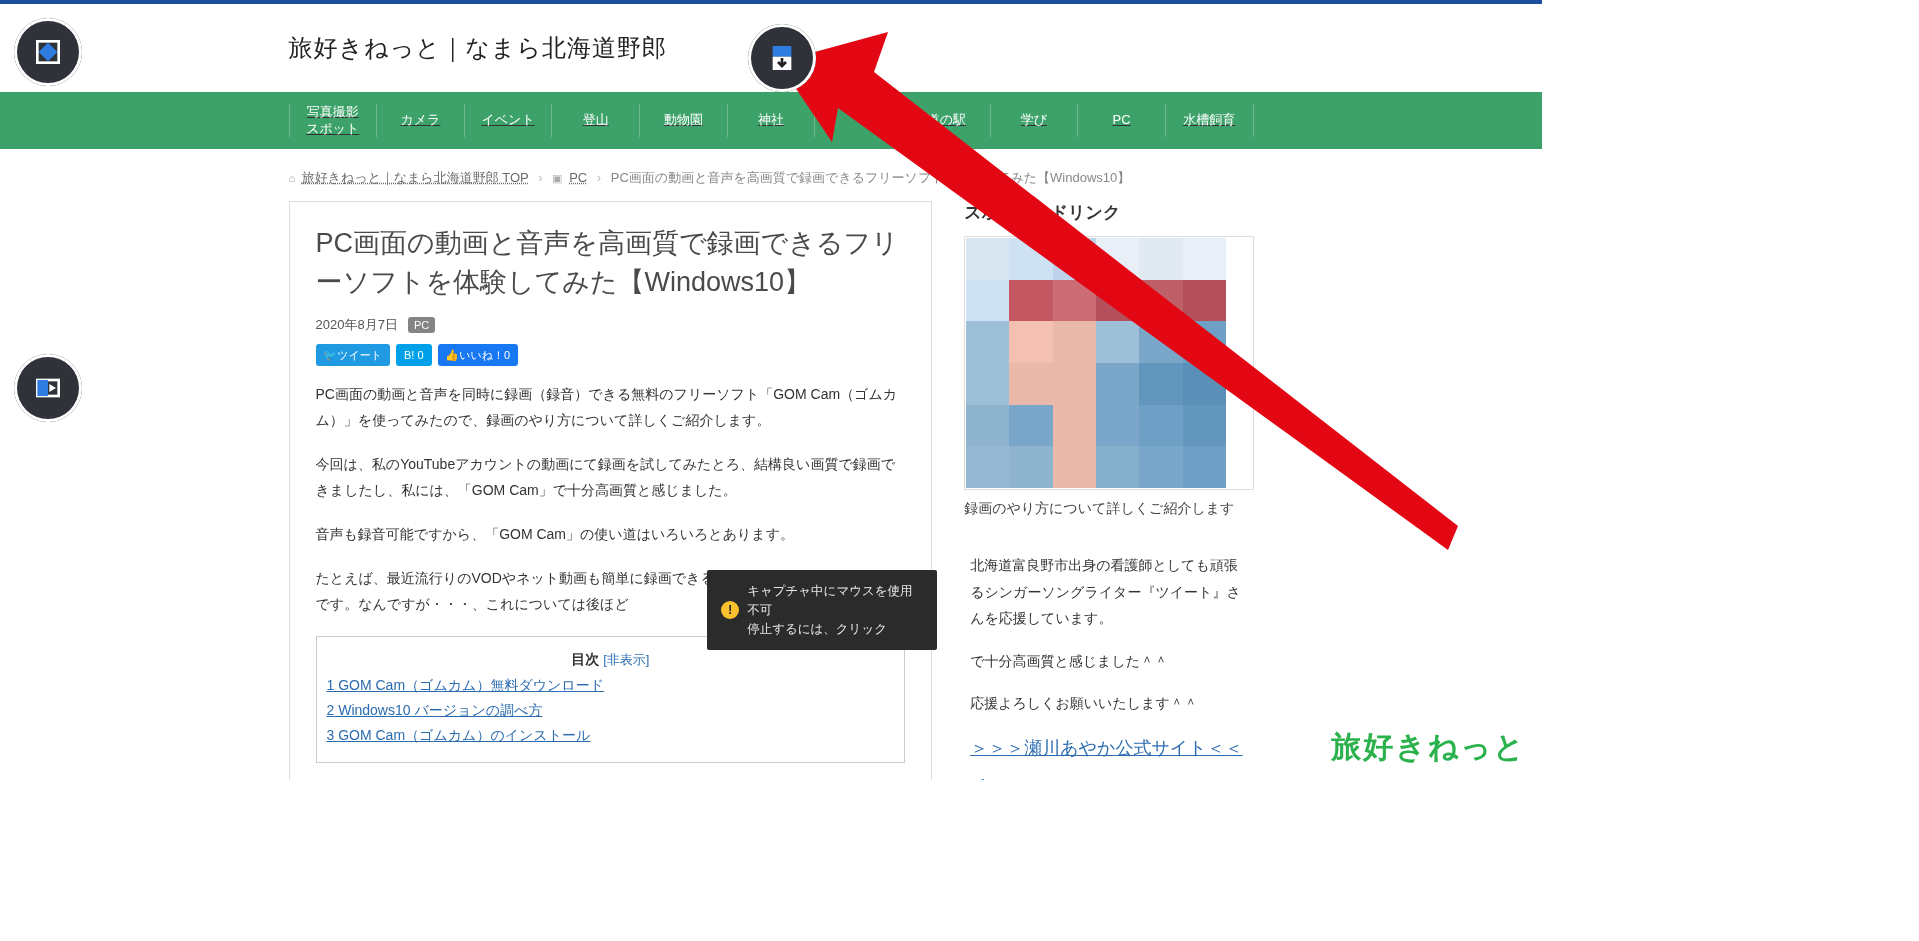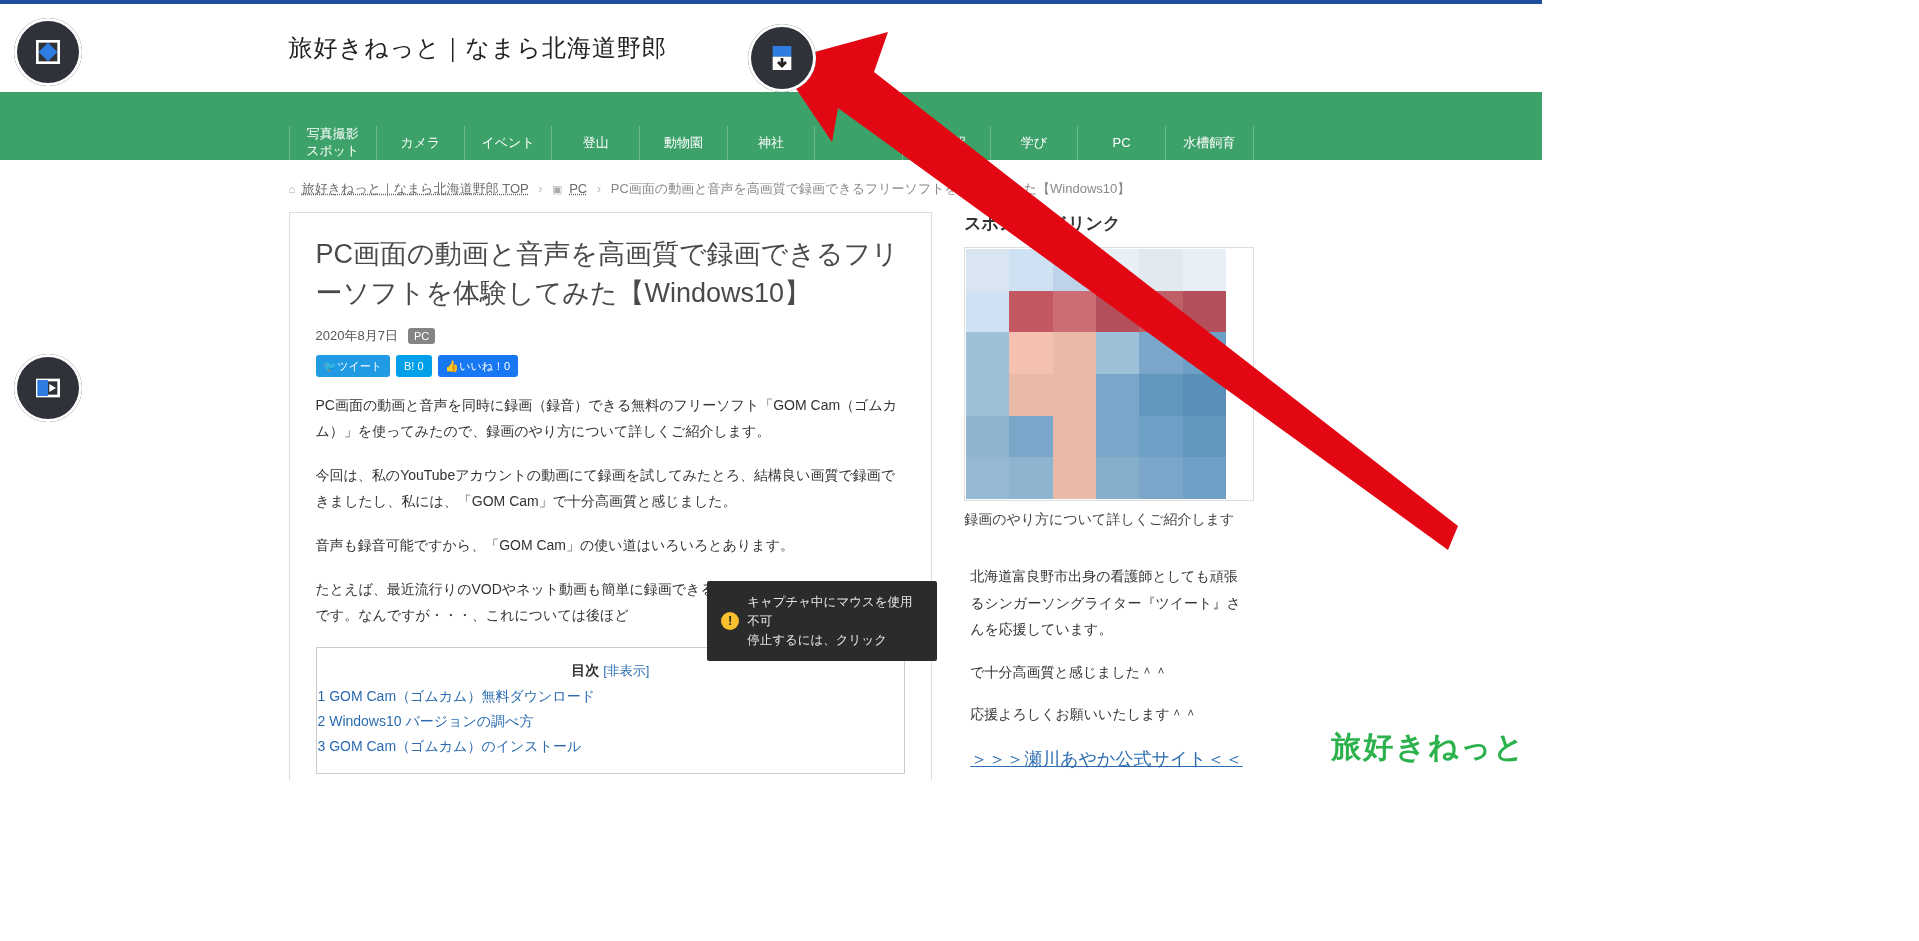--- a/index.html
+++ b/index.html
@@ -8,21 +8,21 @@
   .page { width: 1542px; height: 780px; position: relative; background:#fff; overflow:hidden; border-top:4px solid #1e4f9e;}
   .page-wrap { width: 100%; height: 100%; overflow-y: scroll; }
   .container { width: 965px; margin: 0 auto; position:relative; }
 
   
   .circle-btn { position:absolute; width:68px; height:68px; border-radius:50%; background:#2f3239; display:flex; align-items:center; justify-content:center; z-index:40; box-shadow:0 0 0 3px #fff inset; }
   .circle-btn svg { width:32px; height:32px; }
 
   .site-title { font-size:24px; font-weight:400; color:#222; padding-top:28px; padding-bottom:28px; letter-spacing:1px; }
 
-  .navbar { background:#3da269; height:68px; display:flex; align-items:flex-end; width:100%; }
+  .navbar { background:#3da269; height:57px; display:flex; align-items:center; width:100%;text-decoration:underline; }
   .nav-inner { display:flex; width:965px; margin:0 auto; }
   .nav-item { flex:1; border-right:1px solid rgba(255,255,255,.25); color:#fff; font-size:13px; display:flex; align-items:center; justify-content:center; text-align:center; white-space:pre-line; cursor:pointer; line-height:1.3;}
   .nav-item:first-child { border-left:1px solid rgba(255,255,255,.25); }
 
   .breadcrumb { font-size:13px; color:#888; padding:20px 0 14px 0; }
   .breadcrumb a { color:#6b6b6b; text-decoration:underline dotted;text-align:center; }
   .breadcrumb .chev { color:#bbb; padding:0 6px; }
   .crumb-icon { font-size:11px; margin-right:3px; color:#aaa;}
 
   .content-row { display:flex; gap:32px; }
@@ -38,25 +38,25 @@
   .share-btn { height:22px; display:inline-flex; align-items:center; font-size:11px; color:#fff; border-radius:3px; padding:0 8px; cursor:pointer;}
   .tw { background:#1f9ae3; }
   .hb { background:#01a1e9; }
   .fb { background:#1877f2; }
 
   .body-p { font-size:14px; color:#333; line-height:1.85; margin-bottom:18px; }
 
   .popup-note { position:absolute; right:-6px; top:368px; background:#2b2b2b; color:#e7e7e7; font-size:12.5px; padding:12px 14px; display:flex; align-items:center; gap:8px; border-radius:2px; max-width:230px; line-height:1.5;}
   .popup-note .warn-ico { width:18px; height:18px; background:#fbc02d; border-radius:50%; display:flex; align-items:center; justify-content:center; color:#2b2b2b; font-size:13px; font-weight:700; flex-shrink:0;}
 
-  .toc-box { border:1px solid #ccc; padding:14px 1px; font-size:14px; }
+  .toc-box { border:1px solid #ccc; padding:14px 10px; font-size:14px; }
   .toc-title { text-align:center; font-weight:700; margin-bottom:4px; font-size:14px;}
   .toc-title a { color:#2b6cb0; font-weight:400; font-size:13px;}
   .toc-ol { list-style:none; }
-  .toc-ol li { color:#2b6cb0; font-size:14px; line-height:1.8; cursor:pointer;}
+  .toc-ol li { color:#2b6cb0; font-size:14px; line-height:1.8; cursor:pointer;text-decoration:underline;}
 
   .side-h { font-size:17px; font-weight:700; color:#333; margin-bottom:12px; }
   .mosaic { width:260px; height:250px; display:grid; grid-template-columns:repeat(6,1fr); grid-template-rows:repeat(6,1fr); gap:0;}
   .mosaic div{width:100%;height:100%;}
   .side-caption{font-size:14px;color:#444;margin-top:8px;}
   .side-box{border:1px solid #ddd;padding:1px;margin-bottom:10px;}
   .side-text{font-size:14px;line-height:1.9;padding:4px 6px;}
   .side-link{color:#2b6cb0;text-decoration:underline;display:block;margin-top:14px;font-size:18px;cursor:pointer;}
 
   

